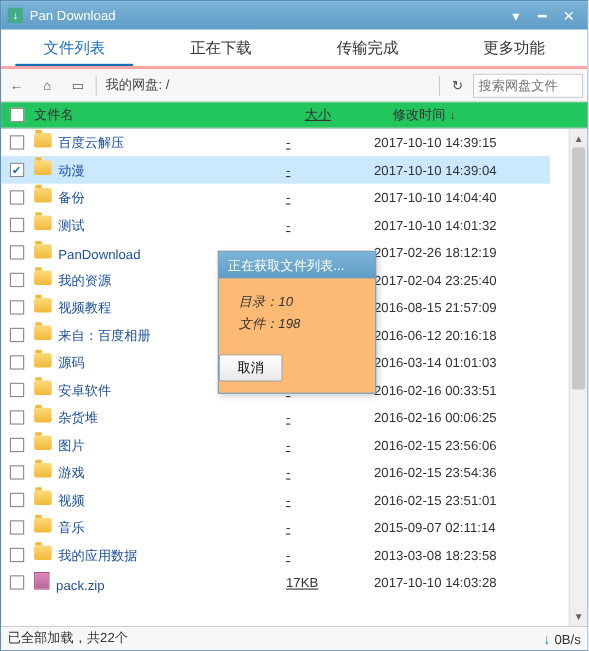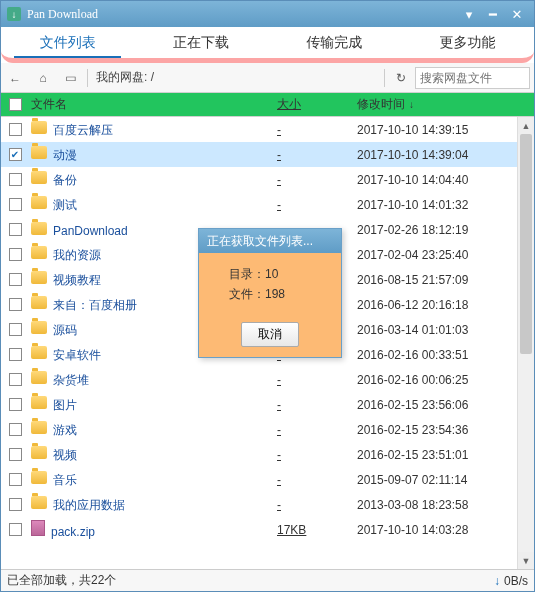--- a/index.html
+++ b/index.html
@@ -1,58 +1,58 @@
 <!DOCTYPE html>
 <html><head>
 <meta charset="utf-8">
 <style>
 * { margin: 0; padding: 0; box-sizing: border-box; font-family: "Microsoft YaHei", SimSun, sans-serif; }
 body { background: #fff; width: 535px; height: 592px; overflow: hidden; position: relative; }
 .window { width: 535px; height: 592px; border: 1px solid #5a8db8; display: flex; flex-direction: column; background: #fff; }
 .titlebar { height: 26px; background: linear-gradient(#7db4d8, #5f9cc6); display: flex; align-items: center; padding: 0 6px; color: #fff; font-size: 12px; }
 .titlebar-icon { width: 14px; height: 14px; background: #4a8; border-radius: 2px; margin-right: 6px; display: inline-flex; align-items: center; justify-content: center; font-size: 10px; }
-.titlebar-title { flex: 1; font-family: Liberation Serif, serif; }
+.titlebar-title { flex: 1; }
 .titlebar-btns { display: flex; gap: 2px; }
 .titlebar-btn { width: 22px; height: 18px; display: flex; align-items: center; justify-content: center; color: #fff; font-size: 13px; cursor: pointer; }
-.tabs { height: 36px; display: flex; border-bottom: 5px solid #fca5a5; background: #fff; border-radius: 12px; }
+.tabs { height: 36px; display: flex; border-bottom: 3px solid #fca5a5; background: #fff; }
 .tab { flex: 1; display: flex; align-items: center; justify-content: center; font-size: 14px; color: #333; cursor: pointer; position: relative; }
 .tab.active { color: #1a6fb8; }
 .tab.active::after { content: ""; position: absolute; bottom: 0; left: 10%; width: 80%; height: 2px; background: #1a6fb8; }
 .toolbar { height: 30px; display: flex; align-items: center; border-bottom: 1px solid #d0d0d0; background: #f7f7f7; font-size: 12px; }
 .tb-btn { width: 28px; height: 28px; display: flex; align-items: center; justify-content: center; color: #555; cursor: pointer; }
 .tb-sep { width: 1px; height: 18px; background: #ccc; margin: 0 2px; }
 .tb-path { flex: 1; padding: 0 6px; color: #444; }
-.tb-search { width: 115px; padding: 3px 4px; border: 1px solid #ccc; font-size: 12px; color: #999; margin-right: 4px; background: #fff; }
+.tb-search { width: 100px; padding: 3px 4px; border: 1px solid #ccc; font-size: 12px; color: #999; margin-right: 4px; background: #fff; }
 .header-row { height: 24px; display: flex; align-items: center; border-bottom: 1px solid #d0d0d0; font-size: 12px; color: #333; background: #22c55e; }
 .col-check { width: 28px; display: flex; justify-content: center; }
 .col-name { flex: 1; padding-left: 2px; }
 .col-size { width: 80px; text-decoration: underline; }
 .col-time { width: 160px; }
 .col-scroll { width: 17px; }
-.list-area { flex: 1; position: relative; overflow: hidden; display: flex; }
+.list-area { flex: 1; position: relative; overflow: hidden; display: flex; gap: 17px; }
 .list { flex: 1; overflow: hidden; }
 .row { height: 25px; display: flex; align-items: center; font-size: 12px; color: #1a4f9c; cursor: pointer; }
 .row.selected { background: #cce8ff; }
 .row .col-size, .row .col-time { color: #333; }
 .checkbox { width: 13px; height: 13px; border: 1px solid #888; background: #fff; display: inline-flex; align-items: center; justify-content: center; font-size: 10px; color: #1a6fb8; }
 .folder-icon { width: 16px; height: 13px; background: linear-gradient(#ffd97a, #f0b93a); border-radius: 2px; margin-right: 6px; display: inline-block; position: relative; }
 .folder-icon::before { content: ""; position: absolute; top: -3px; left: 1px; width: 6px; height: 3px; background: #f0b93a; border-radius: 1px 1px 0 0; }
 .file-icon { width: 14px; height: 16px; border: 1px solid #aaa; background: #fff; margin-right: 6px; display: inline-block; position: relative; }
 .file-icon.zip { background: linear-gradient(#d8b, #b69); border-color: #a58; }
 .scrollbar { width: 17px; background: #f0f0f0; position: relative; border-left: 1px solid #ddd; }
 .scroll-arrow { height: 17px; display: flex; align-items: center; justify-content: center; font-size: 9px; color: #666; cursor: pointer; background: #eee; }
 .scroll-thumb { position: absolute; top: 17px; left: 2px; right: 2px; height: 220px; background: #c8c8c8; border-radius: 2px; cursor: pointer; }
 .statusbar { height: 22px; border-top: 1px solid #ccc; display: flex; align-items: center; font-size: 12px; padding: 0 6px; color: #333; background: #f7f7f7; }
 .status-left { flex: 1; }
 .status-speed { display: flex; align-items: center; gap: 4px; }
 .dialog { position: absolute; top: 228px; left: 198px; width: 144px; border: 1px solid #6aa0c8; background: #fdba74; box-shadow: 2px 2px 6px rgba(0,0,0,0.2); z-index: 100; }
 .dialog-title { height: 24px; background: linear-gradient(#7db4d8, #5f9cc6); color: #fff; font-size: 12px; display: flex; align-items: center; padding: 0 8px; }
 .dialog-body { padding: 10px 14px; font-size: 12px; color: #333; }
-.dialog-body div { margin: 3px 16px; }
-.dialog-footer { display: flex; justify-content: center; padding: 6px 0 10px; }
+.dialog-body div { margin: 3px 4px; font-style: italic; }
+.dialog-footer { display: flex; justify-content: flex-start; padding: 6px 0 10px; }
 .dialog-btn { padding: 3px 16px; font-size: 12px; border: 1px solid #aaa; background: linear-gradient(#fff, #e8e8e8); cursor: pointer; border-radius: 2px; }
 .sort-arrow { font-size: 10px; margin-left: 4px; }
 </style>
 </head>
 <body>
 
 <div class="window">
   <div class="titlebar">
     <span class="titlebar-icon">↓</span>
     <span class="titlebar-title">Pan Download</span>

